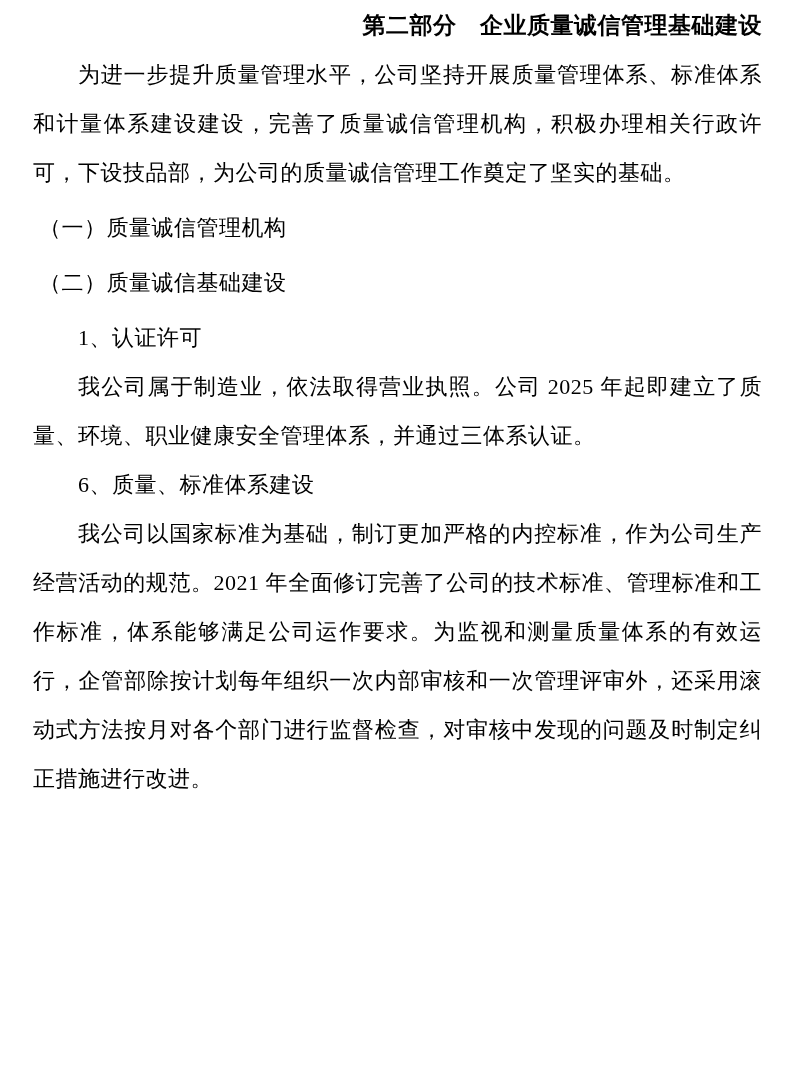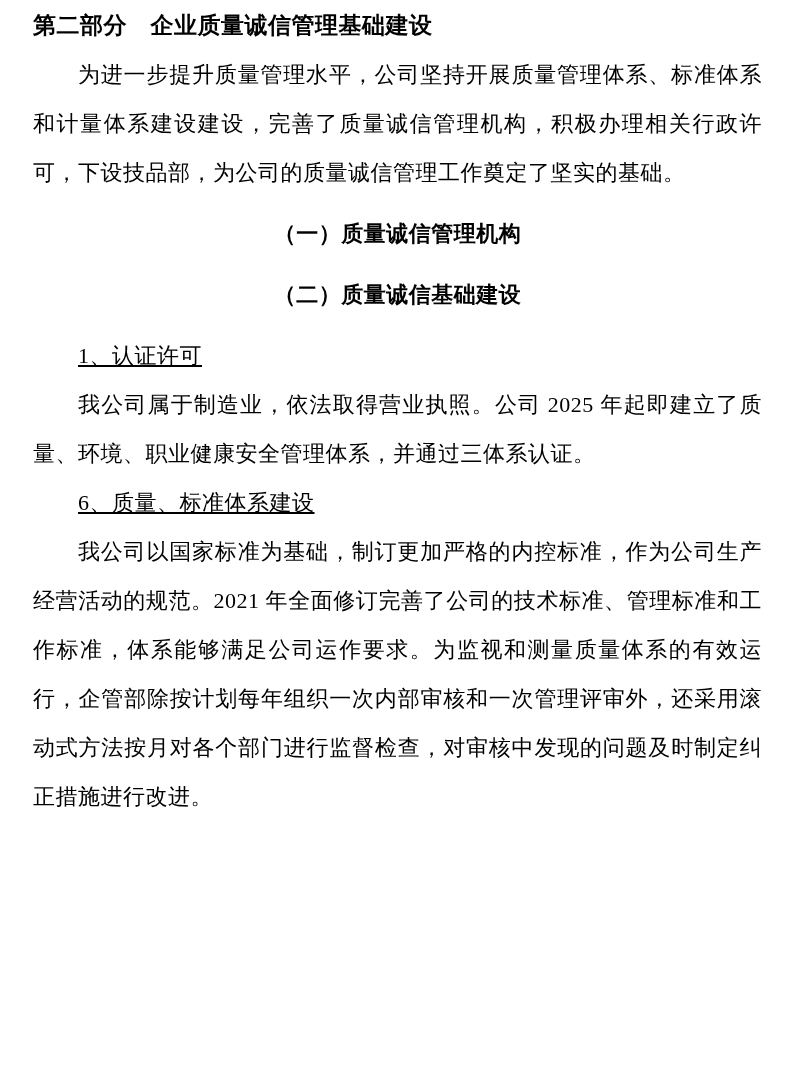--- a/index.html
+++ b/index.html
@@ -18,41 +18,40 @@
     overflow: hidden;
     font-family: "Liberation Serif", "DejaVu Serif", serif;
     font-size: 22px;
     line-height: 49px;
     letter-spacing: 0.5px;
   }
   .doc-title {
     margin: 0;
     font-size: 23px;
     font-weight: bold;
-    text-align: left;
+    text-align: right;
     line-height: 49px;
     letter-spacing: 0.5px;
   }
   .para {
     margin: 0;
     text-indent: 45px;
     text-align: justify;
     text-justify: inter-ideograph;
   }
   .heading {
-    margin: 12px;
+    margin: 6px;
     font-size: 22px;
-    font-weight: bold;
-    text-align: center;
+    font-weight: normal;
+    text-align: left;
   }
   .subheading {
     margin: 0;
     text-indent: 45px;
     font-weight: normal;
-    text-decoration: underline;
   }
 </style>
 </head>
 <body>
 
 <div class="page">
   <h1 class="doc-title">第二部分　企业质量诚信管理基础建设</h1>
 
   <p class="para">为进一步提升质量管理水平，公司坚持开展质量管理体系、标准体系和计量体系建设建设，完善了质量诚信管理机构，积极办理相关行政许可，下设技品部，为公司的质量诚信管理工作奠定了坚实的基础。</p>
 

